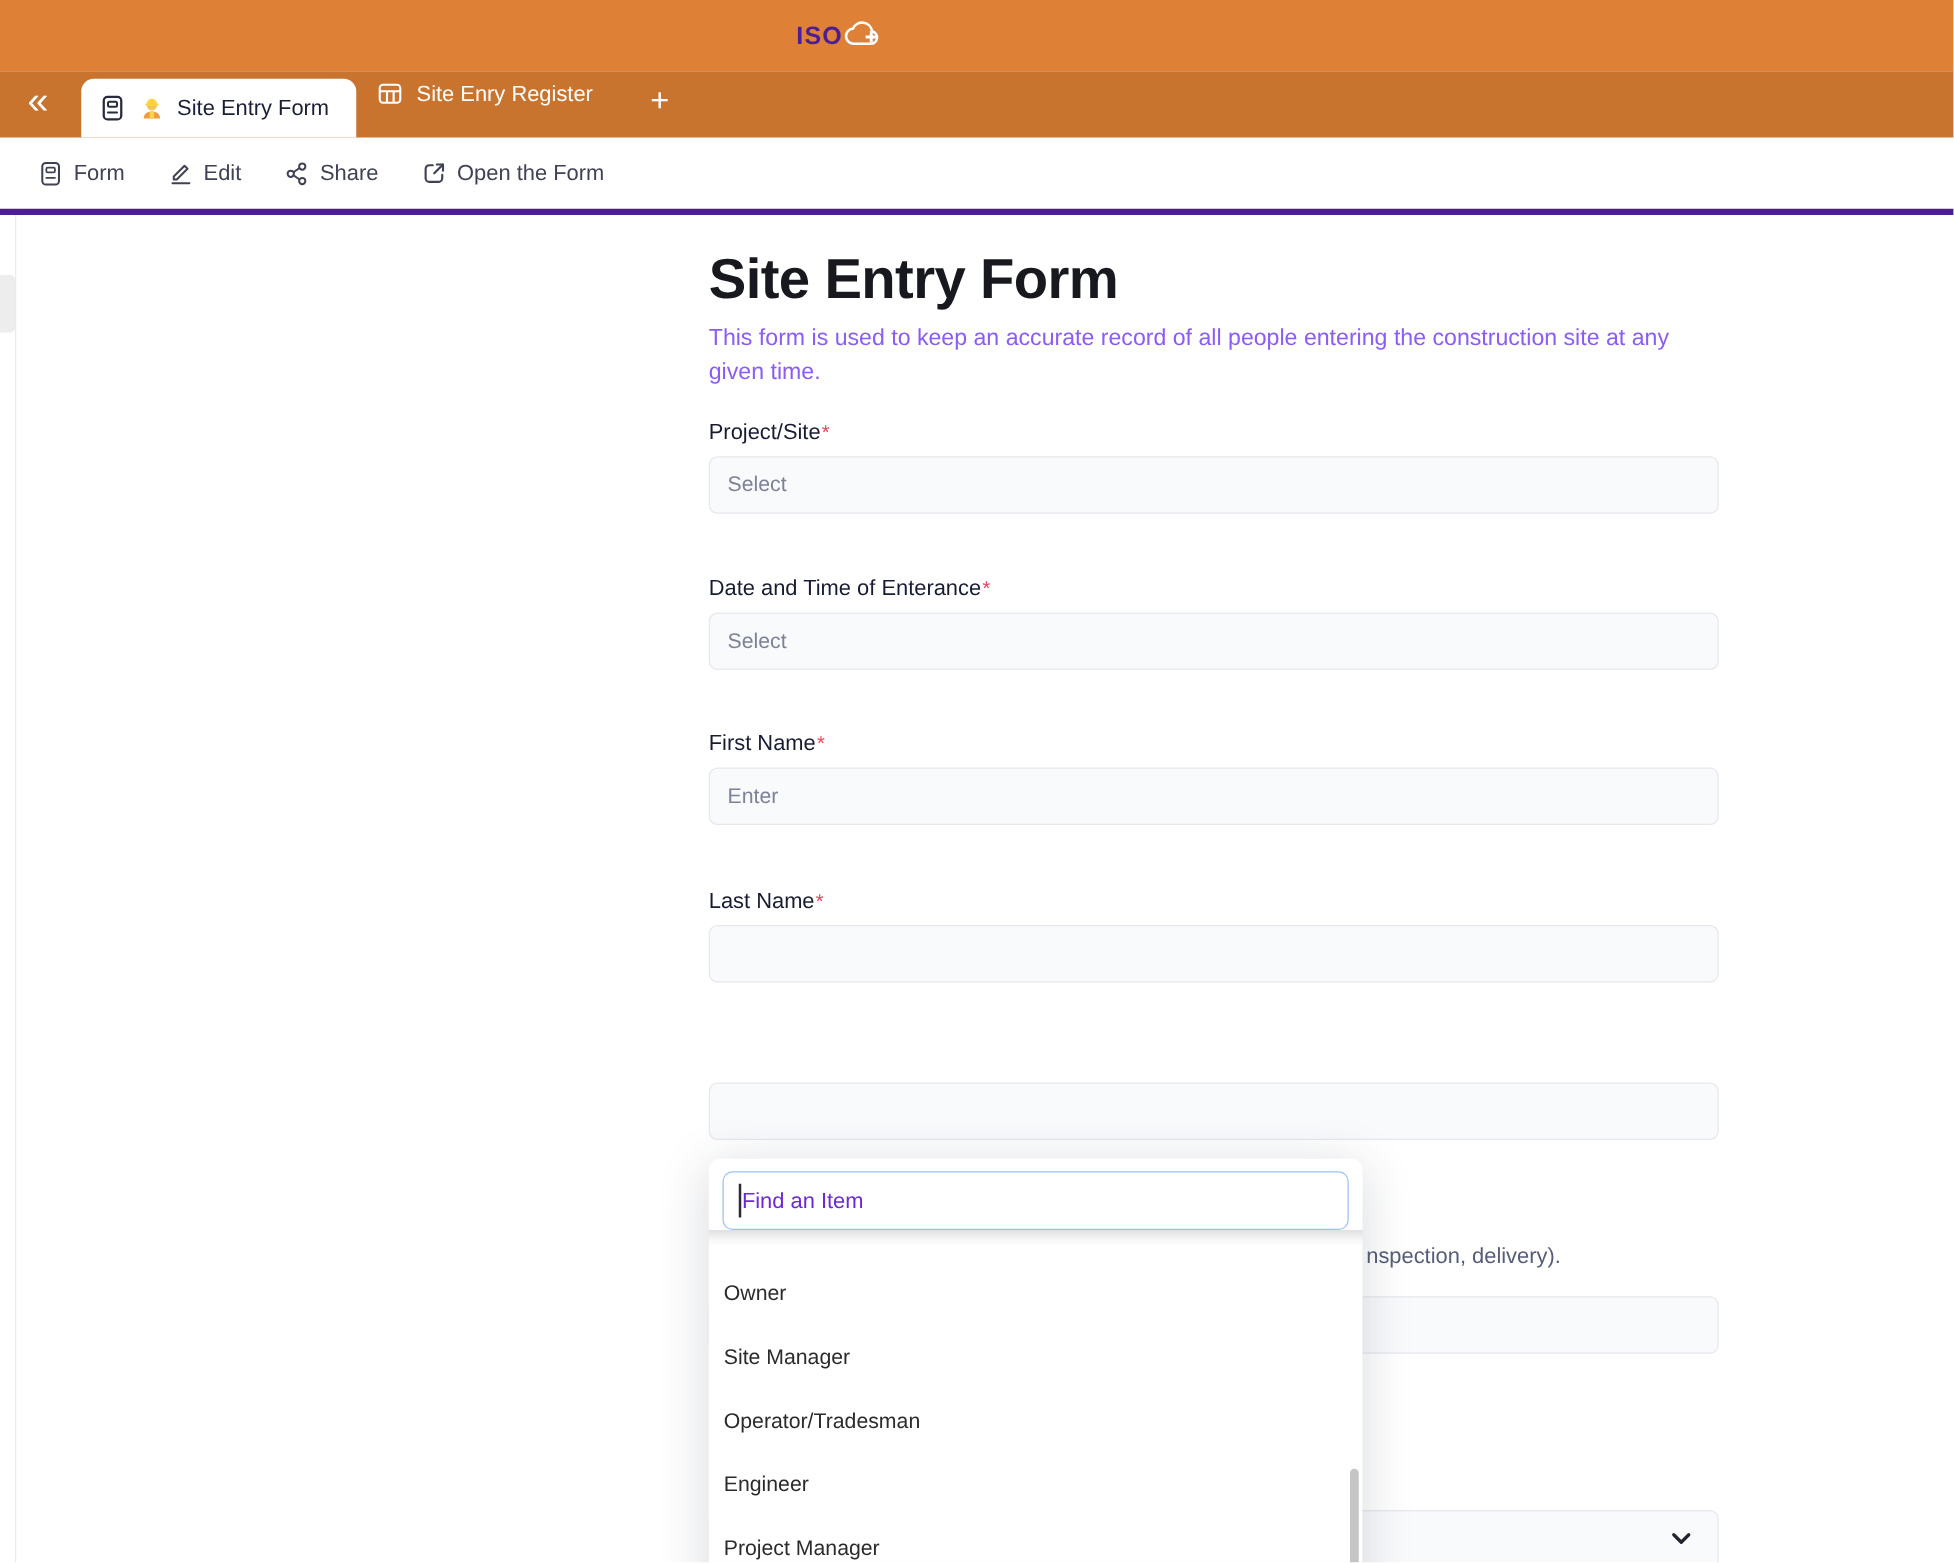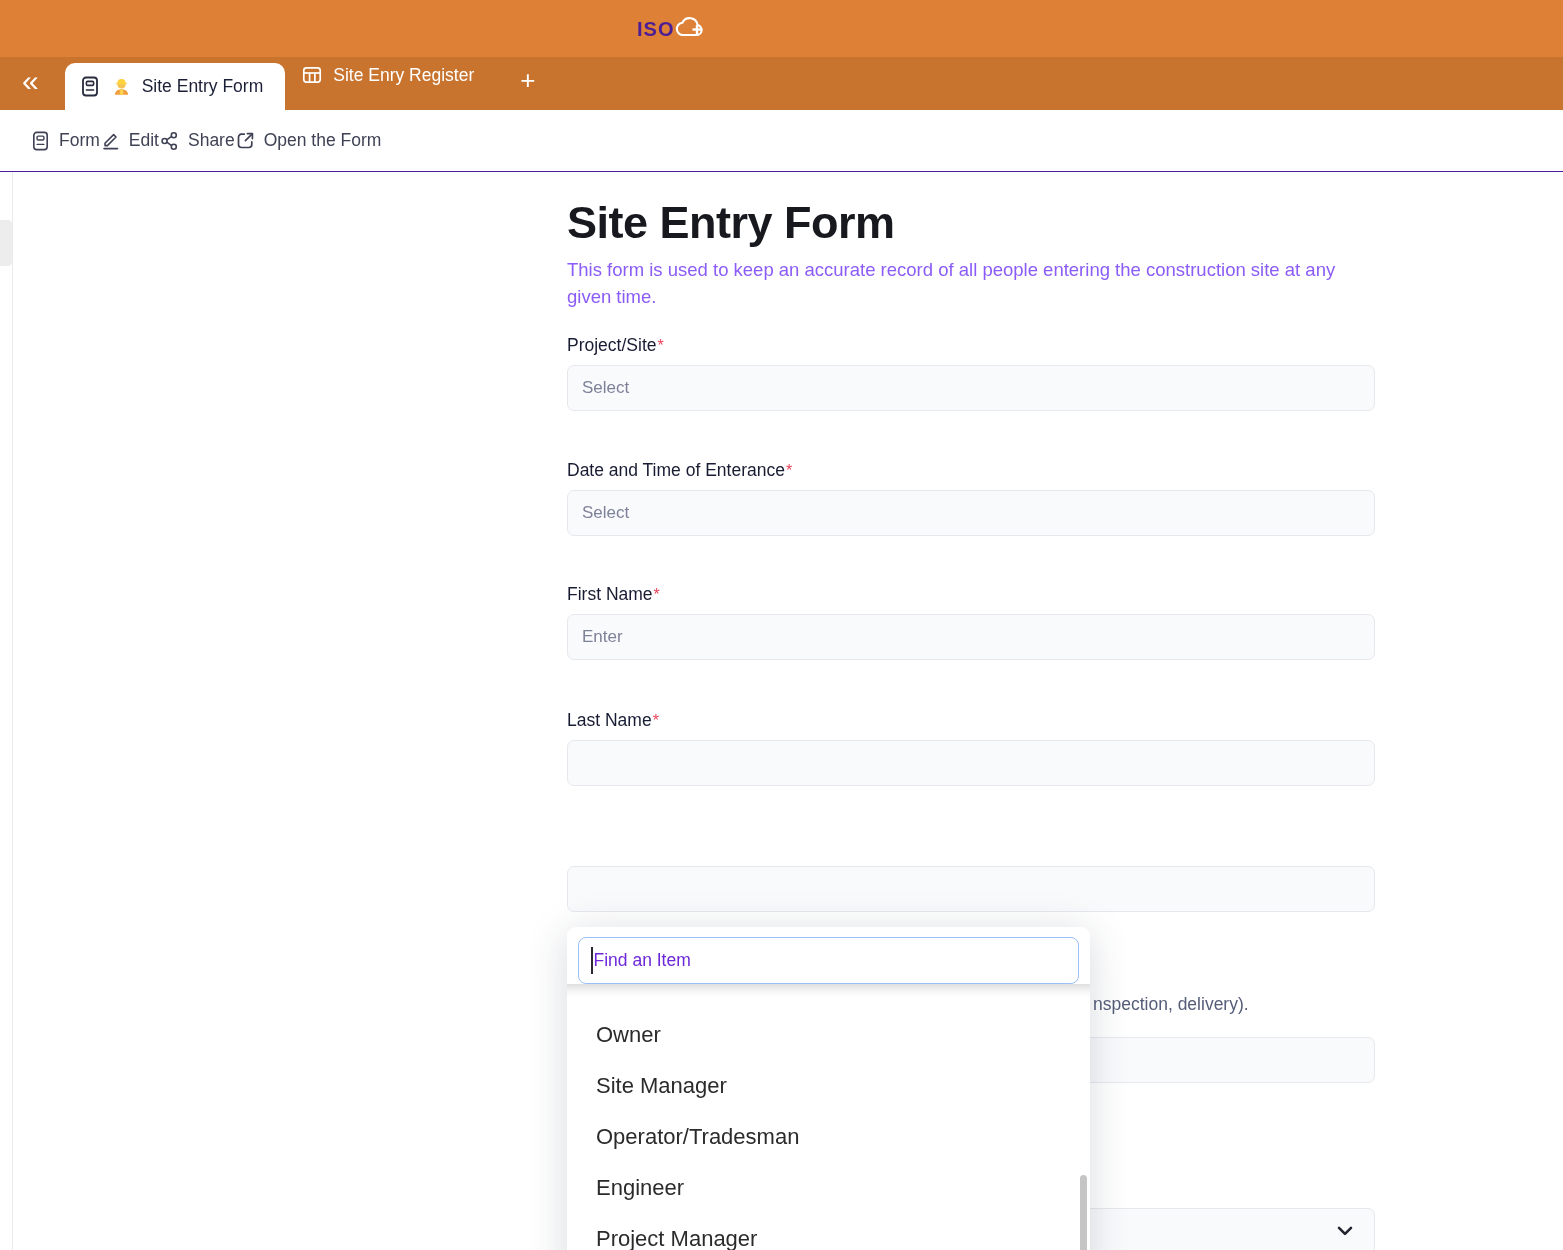--- a/index.html
+++ b/index.html
@@ -20,22 +20,22 @@
   .tab { display:flex; align-items:center; gap:10px; font-size:17.5px; }
   .tab.active {
     background:#fff; height:47px; border-radius:10px 10px 0 0;
     padding:0 22px 0 14px; margin-left:12px; color:#1a1f36; font-weight:500;
   }
   .tab.inactive { color:#fff; padding:0 18px 24px 16px; font-weight:500; }
   .add-tab { color:#fff; font-size:26px; font-weight:300; padding:0 14px 14px 28px; }
 
   
   .toolbar {
-    height:62px; background:#fff; border-bottom:1px solid #4c1d95;
-    display:flex; align-items:center; padding-left:30px;
+    height:62px; background:#fff; border-bottom:5px solid #4c1d95;
+    display:flex; align-items:center; gap:34px; padding-left:30px;
     color:#3f4254; font-size:17.5px;
   }
   .toolbar-item { display:flex; align-items:center; gap:8px; cursor:pointer; }
 
   
   .content { position:relative; height:1078px; background:#fff; }
   .rail { position:absolute; left:0; top:0; width:13px; height:100%; background:#fff; border-right:1px solid #ebebeb; }
   .rail-handle { position:absolute; left:0; top:48px; width:12px; height:46px; background:#ededed; border-radius:0 4px 4px 0; }
 
   .form-col { position:absolute; left:567px; top:0; width:808px; }
@@ -68,21 +68,21 @@
     background:#fff; border-radius:9px; box-shadow:0 6px 40px rgba(40,50,70,0.18);
     z-index:10;
   }
   .dd-search {
     margin:10px 11px 0 11px; height:47px; border:1.5px solid #9cc1f7; border-radius:8px;
     background:#fff; display:flex; align-items:center; padding-left:12px;
   }
   .dd-caret { width:1.5px; height:27px; background:#2b2b35; margin-right:1px; }
   .dd-search-placeholder { font-size:17.5px; color:#6d28d9; }
   .dd-sep { height:25px; background:linear-gradient(180deg, rgba(60,60,70,0.16) 0px, rgba(60,60,70,0.04) 8px, rgba(60,60,70,0) 13px); }
-  .dd-item { height:51px; display:flex; align-items:center; padding-left:29px; font-size:22px; color:#2b2b2b; cursor:pointer; }
+  .dd-item { height:51px; display:flex; align-items:center; padding-left:12px; font-size:17px; color:#2b2b2b; cursor:pointer; }
   .dd-scrollbar { position:absolute; right:3px; top:248px; width:7px; height:212px; background:#c5c5c5; border-radius:4px; }
 
   .icon { display:inline-flex; flex:none; }
 </style>
 </head>
 <body>
 
 <div class="app">
 
   <div class="topbar">

